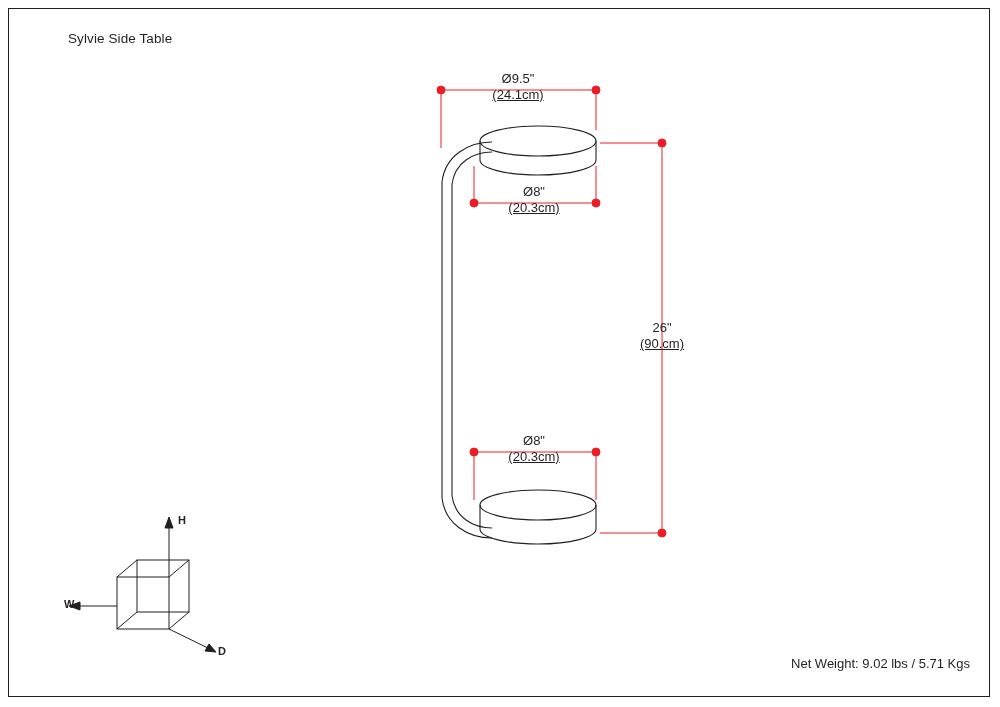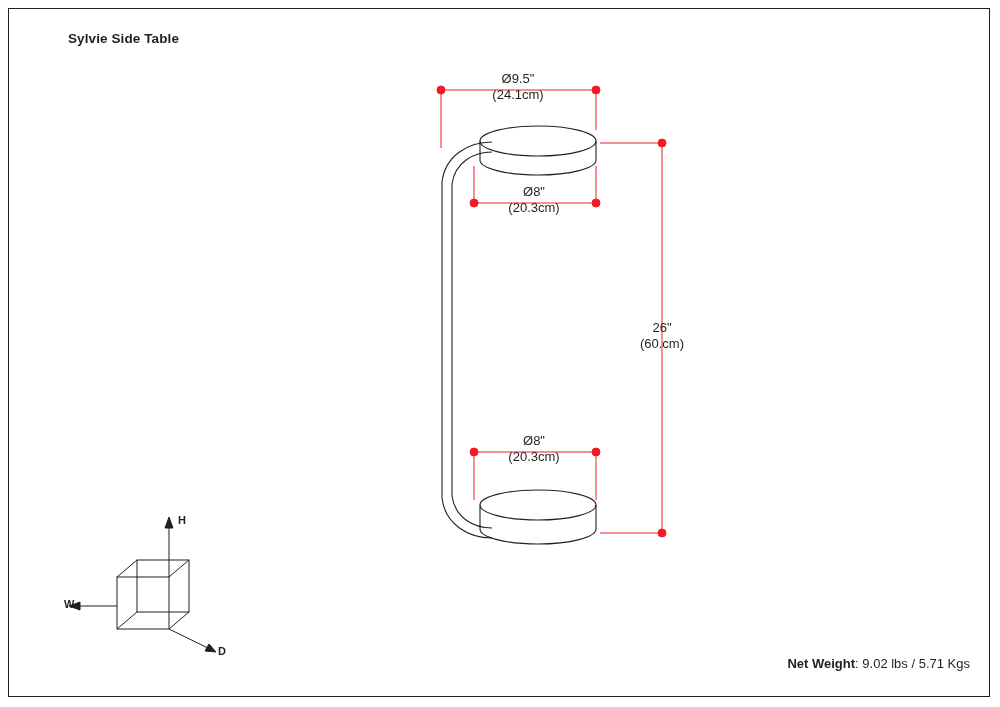--- a/index.html
+++ b/index.html
@@ -24,52 +24,52 @@
     width: 982px;
     height: 689px;
     border: 1px solid #231f20;
     box-sizing: border-box;
   }
   .title {
     position: absolute;
     left: 68px;
     top: 31px;
     font-size: 13.5px;
-    font-weight: bold;
+    font-weight: normal;
     color: #231f20;
     letter-spacing: 0.1px;
   }
   .net-weight {
     position: absolute;
     right: 30px;
     bottom: 36px;
     font-size: 13px;
     color: #231f20;
     white-space: nowrap;
   }
   .net-weight .nw-label {
-    font-weight: bold;
+    font-weight: normal;
   }
   svg.drawing {
     position: absolute;
     left: 0;
     top: 0;
     width: 1000px;
     height: 707px;
     overflow: visible;
   }
   .dim-text {
     position: absolute;
     font-size: 13px;
     color: #231f20;
     text-align: center;
     line-height: 1.25;
     white-space: nowrap;
   }
-  .dim-text .l2 { display: block; }
+  .dim-text .l2 { display: block; text-decoration: underline; }
   .axis-label {
     position: absolute;
     font-size: 11px;
     font-weight: bold;
     color: #231f20;
   }
 </style>
 </head>
 <body>
 
@@ -162,21 +162,21 @@
     <span class="l2">(20.3cm)</span>
   </div>
 
   <div class="dim-text" style="left:479px; top:433px; width:110px;">
     <span>Ø8"</span>
     <span class="l2">(20.3cm)</span>
   </div>
 
   <div class="dim-text" style="left:618px; top:320px; width:88px;">
     <span>26"</span>
-    <span class="l2">(60.cm)</span>
+    <span class="l2">(90.cm)</span>
   </div>
 
   <div class="axis-label" style="left:178px; top:514px;">H</div>
   <div class="axis-label" style="left:64px; top:598px;">W</div>
   <div class="axis-label" style="left:218px; top:645px;">D</div>
 
   <div class="net-weight">
     <span class="nw-label">Net Weight</span><span>: 9.02 lbs / 5.71 Kgs</span>
   </div>
 

